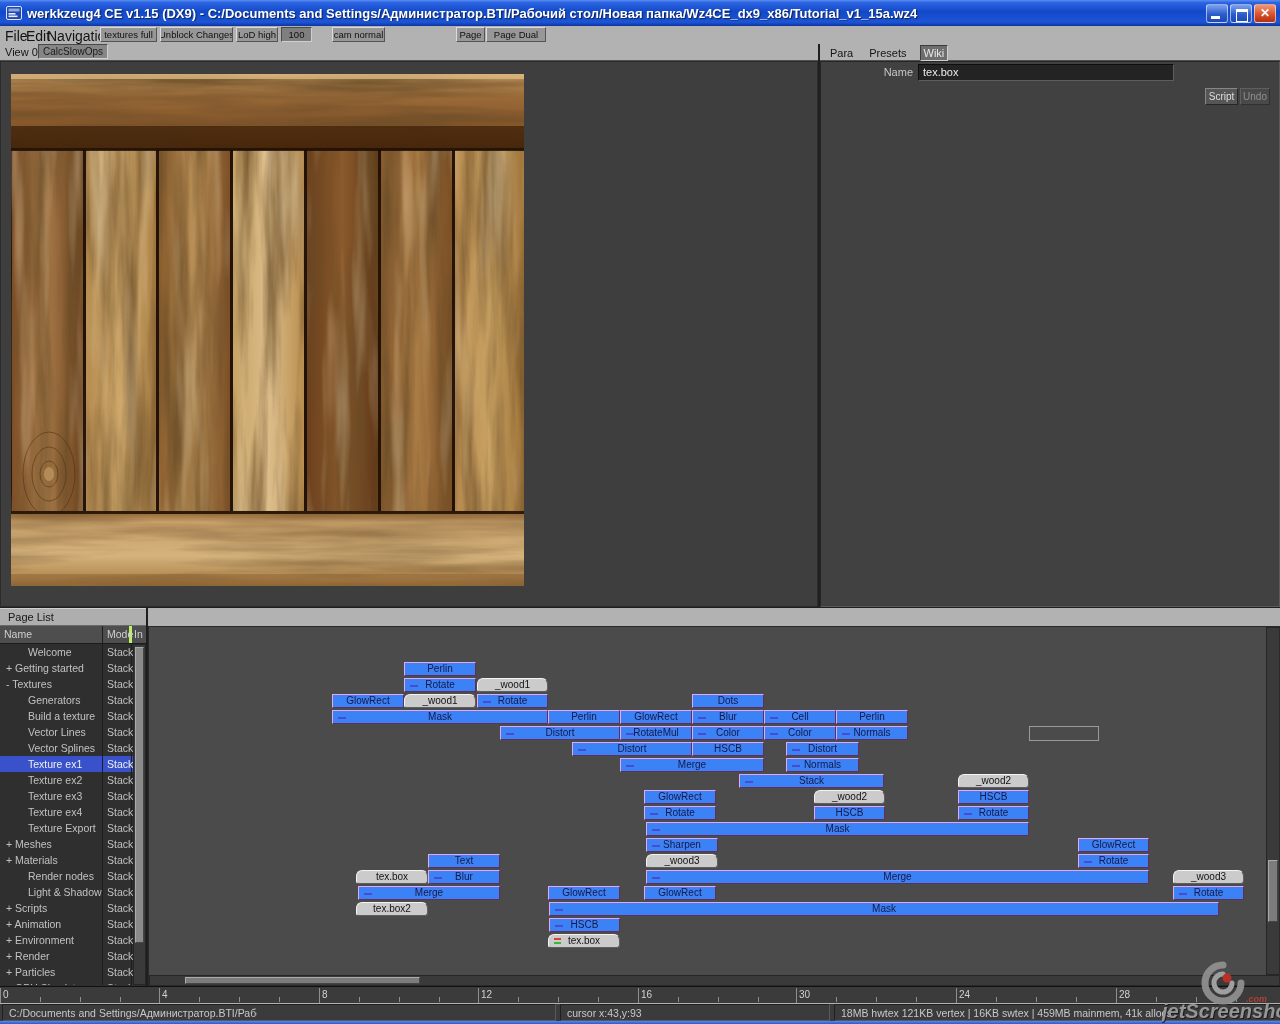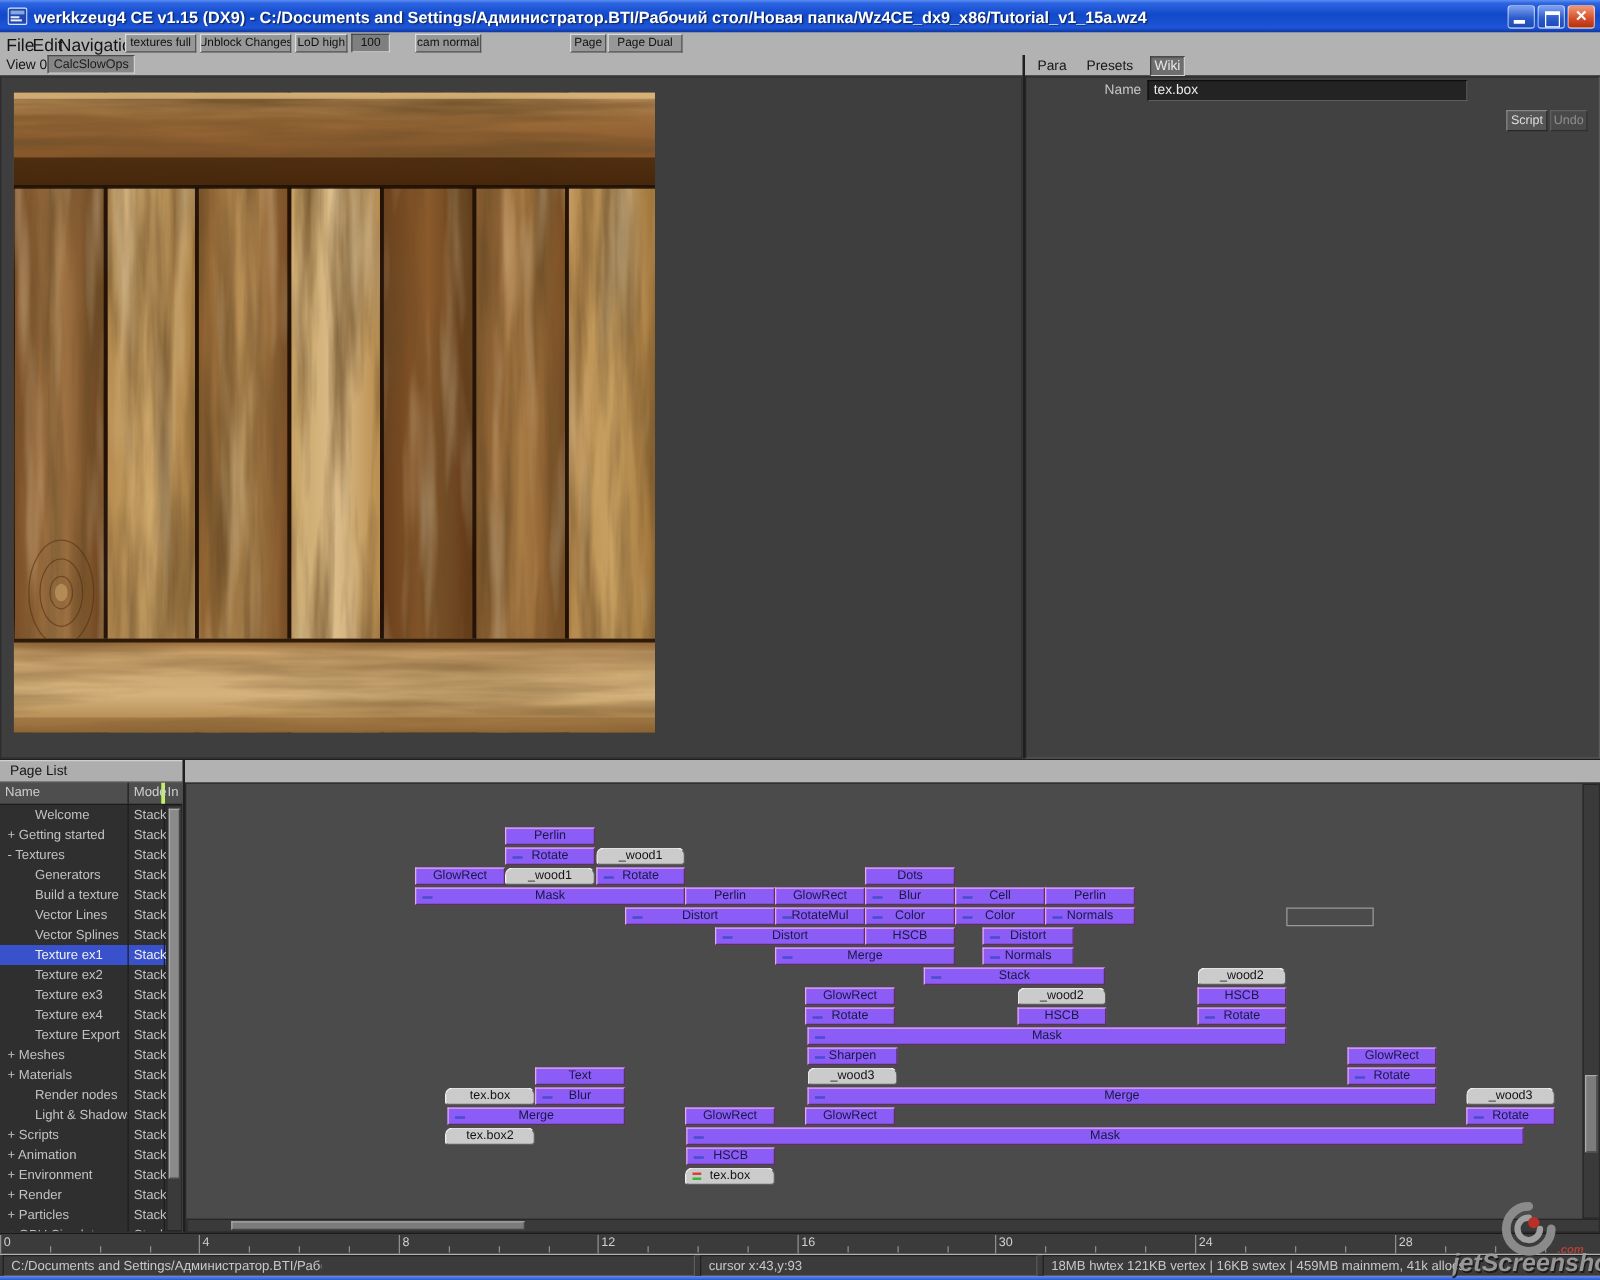--- a/index.html
+++ b/index.html
@@ -75,21 +75,21 @@
   .plrow.sel{background:#3952cc;color:#f0f0f0;}
   .ind0{padding-left:6px;} .ind1{padding-left:28px;} .ind2{padding-left:28px;}
   
   .sb{position:absolute;background:#3a3a3a;border:1px solid #262626;}
   .thumb{position:absolute;background:#7c7c7c;border:1px solid;border-color:#aaaaaa #454545 #454545 #aaaaaa;}
   
   .stacking{position:absolute;left:148px;top:626px;width:1132px;height:360px;background:#4b4b4b;
     border:1px solid #2a2a2a;overflow:hidden;}
   .node{position:absolute;height:14px;border:1px solid;font-size:10px;line-height:12px;
     text-align:center;overflow:hidden;white-space:nowrap;}
-  .node.op{background:#8b5cf6;border-color:#eaa6ea #632c63 #632c63 #eaa6ea;color:#181845;}
+  .node.op{background:#3b82f6;border-color:#eaa6ea #632c63 #632c63 #eaa6ea;color:#181845;}
   .node.store{background:#cbcbcb;border-color:#f3f3f3 #5e5e5e #5e5e5e #f3f3f3;color:#121212;
     border-radius:6px 6px 3px 3px;}
   .node .dash{position:absolute;left:5px;top:6px;width:8px;height:2px;background:#4b4bd0;}
   .node .m-red{position:absolute;left:5px;top:3px;width:7px;height:2px;background:#d84040;}
   .node .m-green{position:absolute;left:5px;top:7px;width:7px;height:2px;background:#38b838;}
   .empty-node{position:absolute;border:1px solid #9a9a9a;background:transparent;}
   
   .ruler{position:absolute;left:0;top:986px;width:1280px;height:17px;background:#3b3b3b;
     border-top:1px solid #111;overflow:hidden;}
   .rlabel{position:absolute;top:2px;font-size:10px;color:#d0d0d0;}

